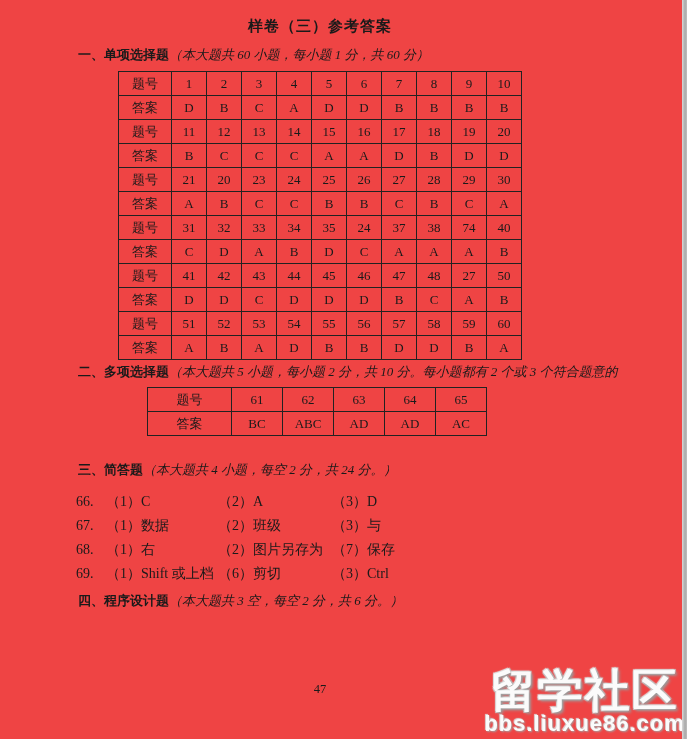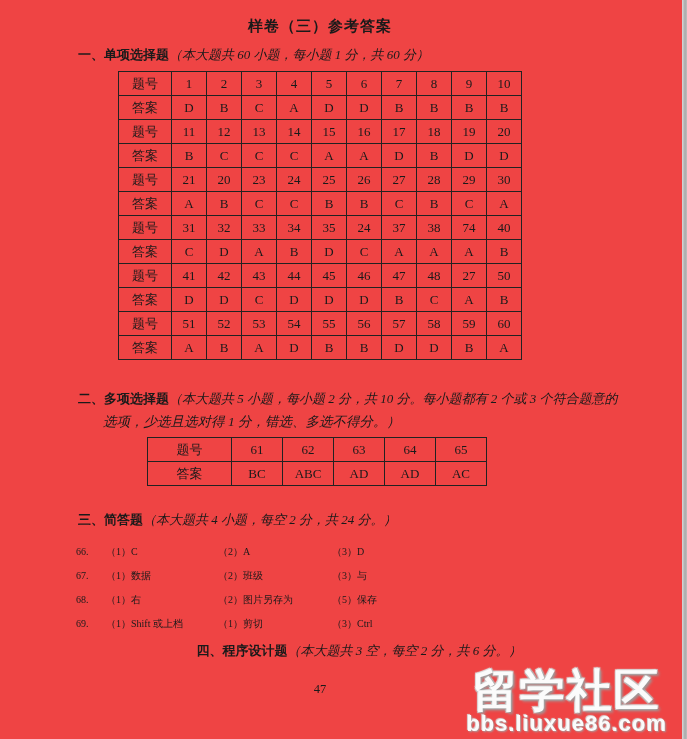--- a/index.html
+++ b/index.html
@@ -25,47 +25,47 @@
   }
   .sec-heading {
     margin-left:78px;
     font-size:13px;
     line-height:23px;
   }
   .sec-heading .sec-label { font-weight:bold; }
   .sec-heading .sec-note { font-weight:normal; font-style:italic; }
   .sec-note-line2 { margin-left:103px; font-size:13.5px; line-height:23px; font-style:italic; }
   .h-s1 { margin-top:7px; }
-  .h-s2 { margin-top:27px; }
+  .h-s2 { }
   .h-s3 { margin-top:22px; }
-  .h-s4 { margin-top:3px;text-align:center; }
+  .h-s4 { margin-top:3px; }
 
   table { border-collapse:collapse; }
   td { border:1px solid #222; text-align:center; font-size:13px; height:24px; padding:0 2px; }
   .lbl { font-family:Liberation Mono, monospace; font-size:13px; }
   #t1 { margin:5px 0 0 118px; }
   #t1 td { width:35px; }
   #t1 td.lbl { width:53px; }
   #t2 { margin:4px 0 0 147px; }
   #t2 td { width:51px; }
   #t2 td.lbl { width:84px; }
 
-  .qa-block { margin:9px 0 0 76px; font-size:10px; }
+  .qa-block { margin:9px 0 0 76px; font-size:14px; }
   .qa-line { line-height:24px; white-space:nowrap; }
   .qa-num { display:inline-block; width:30px; }
   .qa-p  { display:inline-block; }
   .qa-p1 { width:112px; }
   .qa-p2 { width:114px; }
 
   .page-footer {
     position:absolute; top:682px; left:0; width:640px;
     text-align:center; font-size:12.5px;
   }
   .watermark {
-    position:absolute; right:20px; bottom:2px;
+    position:absolute; right:2px; bottom:2px;
     text-align:center;
     font-family:"Liberation Sans","DejaVu Sans",sans-serif;
     user-select:none;
   }
   .wm-logo {
     font-size:45px; font-weight:bold; letter-spacing:2px; line-height:1.05;
     color:#fbfbfb;
     text-shadow:2px 2px 3px #9b9b9b, -1px -1px 1px #e2e2e2, 1px -1px 1px #cccccc, -1px 1px 1px #cccccc;
   }
   .wm-url {
@@ -243,21 +243,20 @@
             <td>D</td>
             <td>B</td>
             <td>A</td>
           </tr>
         </tbody>
     </table>
 
     <div class="sec-heading h-s2">
       <span class="sec-label">二、多项选择题</span><span class="sec-note">（本大题共 5 小题，每小题 2 分，共 10 分。每小题都有 2 个或 3 个符合题意的</span>
     </div>
-    <div class="sec-note-line2">选项，少选且选对得 1 分，错选、多选不得分。）</div>
 
     <table id="t2">
       <tbody id="t2-body">
           <tr>
             <td class="lbl">题号</td>
             <td>61</td>
             <td>62</td>
             <td>63</td>
             <td>64</td>
             <td>65</td>
@@ -273,22 +272,22 @@
         </tbody>
     </table>
 
     <div class="sec-heading h-s3">
       <span class="sec-label">三、简答题</span><span class="sec-note">（本大题共 4 小题，每空 2 分，共 24 分。）</span>
     </div>
 
     <div class="qa-block" id="short-answer-lines">
         <div class="qa-line"><span class="qa-num">66.</span><span class="qa-p qa-p1">（1）C</span><span class="qa-p qa-p2">（2）A</span><span class="qa-p qa-p3">（3）D</span></div>
         <div class="qa-line"><span class="qa-num">67.</span><span class="qa-p qa-p1">（1）数据</span><span class="qa-p qa-p2">（2）班级</span><span class="qa-p qa-p3">（3）与</span></div>
-        <div class="qa-line"><span class="qa-num">68.</span><span class="qa-p qa-p1">（1）右</span><span class="qa-p qa-p2">（2）图片另存为</span><span class="qa-p qa-p3">（5）保存</span></div>
-        <div class="qa-line"><span class="qa-num">69.</span><span class="qa-p qa-p1">（1）Shift 或上档</span><span class="qa-p qa-p2">（1）剪切</span><span class="qa-p qa-p3">（3）Ctrl</span></div>
+        <div class="qa-line"><span class="qa-num">68.</span><span class="qa-p qa-p1">（1）右</span><span class="qa-p qa-p2">（2）图片另存为</span><span class="qa-p qa-p3">（7）保存</span></div>
+        <div class="qa-line"><span class="qa-num">69.</span><span class="qa-p qa-p1">（1）Shift 或上档</span><span class="qa-p qa-p2">（6）剪切</span><span class="qa-p qa-p3">（3）Ctrl</span></div>
       </div>
 
     <div class="sec-heading h-s4">
       <span class="sec-label">四、程序设计题</span><span class="sec-note">（本大题共 3 空，每空 2 分，共 6 分。）</span>
     </div>
 
 
     <div class="page-footer">47</div>
   </div>
 

